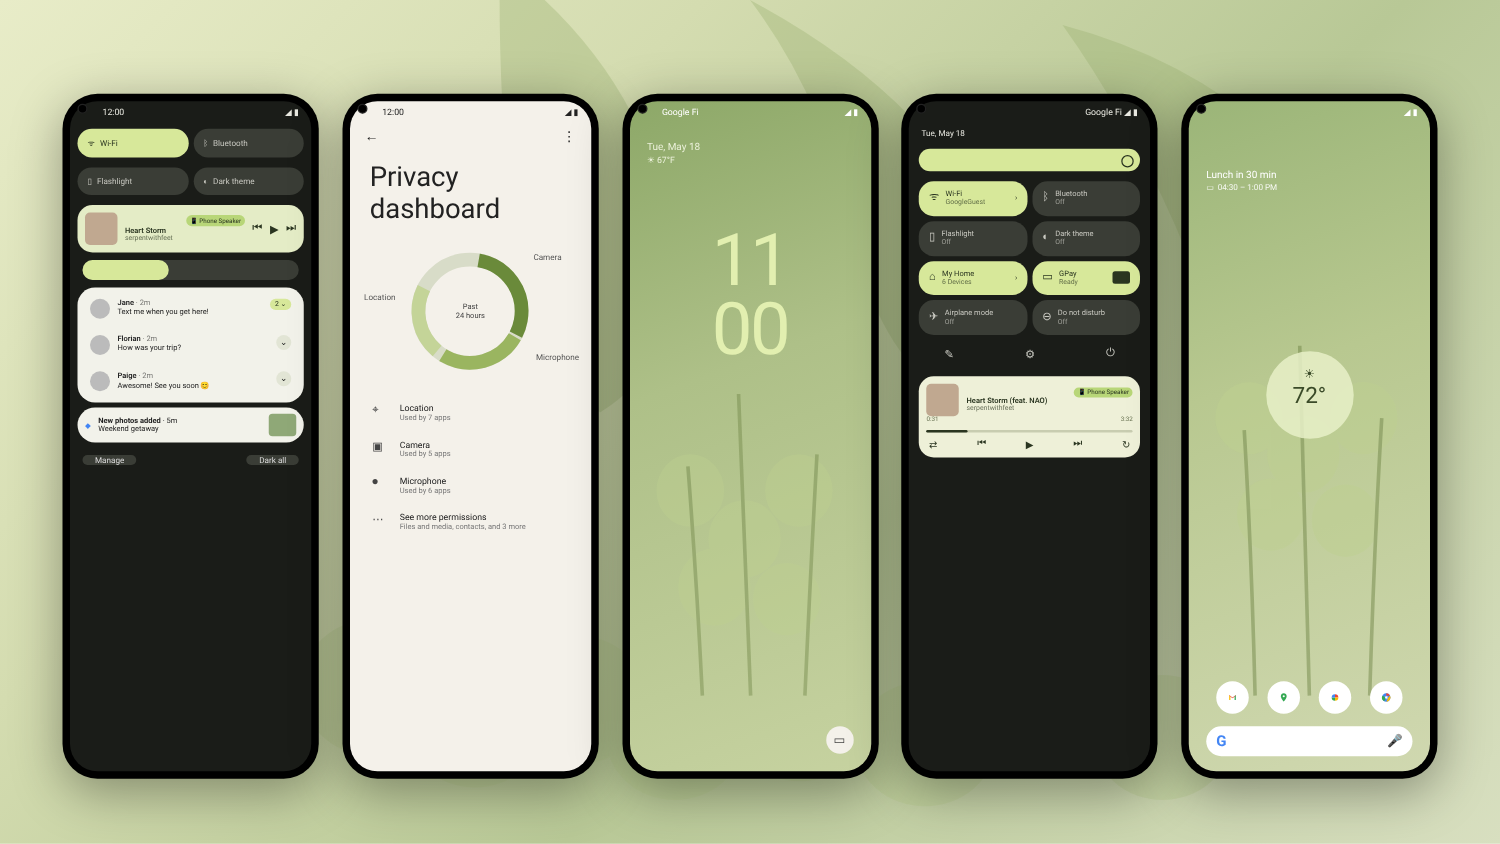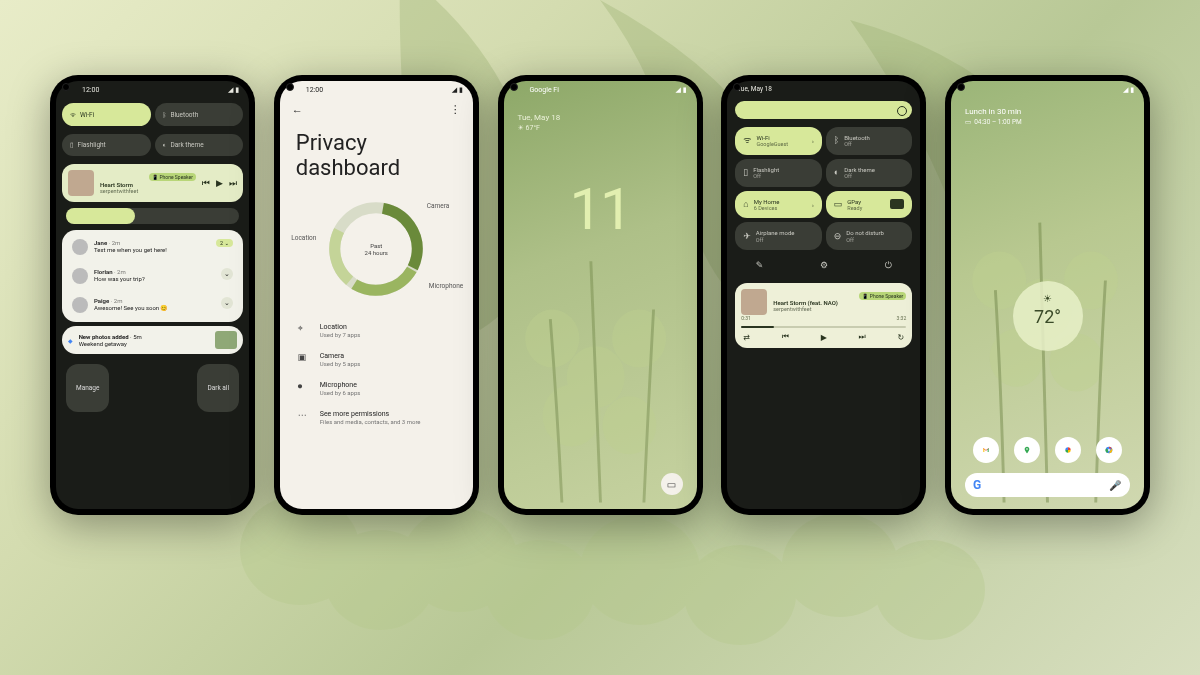--- a/index.html
+++ b/index.html
@@ -5,21 +5,21 @@
   * { box-sizing: border-box; margin: 0; padding: 0; }
   body {
     width: 1200px; height: 675px;
     font-family: -apple-system, 'Segoe UI', Roboto, sans-serif;
     background: linear-gradient(135deg, #e8ecc8 0%, #d4dcb0 30%, #b8c896 60%, #d8dfc0 100%);
     position: relative; overflow: hidden;
   }
   .bg-leaves { position:absolute; inset:0; opacity:0.35; }
   .bg-leaves svg { width:100%; height:100%; }
   .phones { position:absolute; top:75px; left:50px; right:50px; display:flex; justify-content:space-between; gap:12px; }
-  .phone { width:205px; height:440px; background:#000; border-radius:28px; padding:6px; box-shadow: 0 10px 40px rgba(0,0,0,0.35); position:relative; }
+  .phone { width:205px; height:548px; background:#000; border-radius:28px; padding:6px; box-shadow: 0 10px 40px rgba(0,0,0,0.35); position:relative; }
   .screen { width:100%; height:100%; border-radius:22px; overflow:hidden; position:relative; font-size:7px; }
   .camhole { position:absolute; top:8px; left:12px; width:8px; height:8px; border-radius:50%; background:#000; z-index:50; border:1px solid #222;}
 
   
   .p1 .screen { background:#1a1c18; color:#e8e8e0; }
   .statusbar { height:18px; display:flex; justify-content:space-between; align-items:center; padding:0 10px; font-size:7px; }
   .statusbar .left { margin-left:16px; }
   .qs-row { display:flex; gap:4px; padding:4px 6px; }
   .qs-tile { flex:1; border-radius:14px; padding:7px 8px; font-size:6.5px; display:flex; align-items:center; gap:4px; }
   .qs-tile.on { background:#d7e89a; color:#2a3520; }
@@ -34,21 +34,21 @@
   .notif-block { margin:4px 6px; background:#f2f2ea; border-radius:14px; padding:4px; color:#222; }
   .notif { padding:5px 6px; display:flex; gap:6px; align-items:flex-start; border-radius:10px; margin-bottom:3px;}
   .notif:last-child{margin-bottom:0;}
   .notif .avatar { width:16px; height:16px; border-radius:50%; background:#bbb; position:relative; }
   .notif .ntext { flex:1; font-size:6px; }
   .notif .ntext .who { font-weight:600; }
   .notif .chev { width:12px; height:12px; border-radius:50%; background:#e2e5d5; display:flex; align-items:center; justify-content:center; font-size:7px;}
   .notif2 { margin:4px 6px; background:#f2f2ea; border-radius:14px; padding:5px 6px; color:#222; display:flex; gap:6px; align-items:center; font-size:6px;}
   .notif2 .thumb { width:22px; height:18px; background:#8fa877; border-radius:3px;}
   .nactions { display:flex; justify-content:space-between; padding:6px 10px; }
-  .pill-btn { background:#3a3d36; color:#ddd; border-radius:12px; padding:20px 10px; font-size:6.5px;}
+  .pill-btn { background:#3a3d36; color:#ddd; border-radius:12px; padding:0 10px; font-size:6.5px;}
 
   
   .p2 .screen { background:#f4f1ea; color:#222; }
   .p2 .statusbar { color:#222; }
   .p2 .hdr { display:flex; justify-content:space-between; padding:4px 12px; font-size:11px; }
   .p2 h1 { font-size:22px; font-weight:400; padding:10px 16px 14px; }
   .donut-wrap { position:relative; width:110px; height:110px; margin:0 auto 12px; }
   .donut-wrap .center { position:absolute; inset:30px; display:flex; align-items:center; justify-content:center; flex-direction:column; font-size:6px; text-align:center; color:#444;}
   .donut-lbl { position:absolute; font-size:6.5px; color:#555; }
   .perm-row { display:flex; gap:10px; padding:7px 18px; align-items:flex-start; }
@@ -81,21 +81,21 @@
   .media2 .albumart { width:26px; height:26px; background:#c0a890; border-radius:4px;}
   .media2 .prog { height:2px; background:#c8ccb0; margin:5px 0 4px; border-radius:2px; position:relative;}
   .media2 .prog .fill { position:absolute; left:0; top:0; bottom:0; width:20%; background:#2a3520; border-radius:2px;}
   .media2 .ctrls { display:flex; justify-content:space-between; font-size:8px; align-items:center; padding:0 2px;}
   .media2 .times {display:flex; justify-content:space-between; font-size:5px; color:#667050;}
 
   
   .p5 .screen { background: linear-gradient(160deg, #9bb578 0%, #b8c890 40%, #d0d8b0 100%); }
   .p5 .flowers { position:absolute; inset:0; opacity:0.45; }
   .p5 .statusbar { color:#fff; position:relative; z-index:2;}
-  .p5 .glance { padding:8px 14px 0; font-size:8px; color:#fff; position:relative; z-index:2;}
+  .p5 .glance { padding:8px 14px 0; font-size:8px; color:#fff; position:relative; z-index:2;margin-top:28px;}
   .p5 .glance .sub { font-size:6.5px; opacity:0.9; display:flex; align-items:center; gap:3px; margin-top:2px;}
   .p5 .wwidget { position:absolute; top:200px; left:50%; transform:translateX(-50%); width:70px; height:70px; background:rgba(232,240,200,0.85); border-radius:50%; display:flex; align-items:center; justify-content:center; font-size:18px; color:#3a4a28; z-index:2;}
   .p5 .appicons { position:absolute; bottom:46px; left:0; right:0; display:flex; justify-content:space-around; padding:0 14px; z-index:2;}
   .p5 .aicon { width:26px; height:26px; border-radius:50%; background:#fff; display:flex; align-items:center; justify-content:center; font-size:12px;}
   .p5 .searchbar { position:absolute; bottom:12px; left:14px; right:14px; height:24px; background:#fff; border-radius:14px; display:flex; align-items:center; justify-content:space-between; padding:0 8px; z-index:2;}
   .p5 .searchbar .g { font-weight:bold; font-size:12px;}
   .p5 .searchbar .mic { font-size:10px; color:#4285f4;}
 
   svg.tinyicon { width:8px; height:8px; vertical-align:middle;}
 </style>
@@ -274,30 +274,35 @@
           </svg>
     </div>
     <div class="statusbar">
       <span class="left">Google Fi</span>
       <span>◢ ▮</span>
     </div>
     <div class="date">Tue, May 18</div>
     <div class="weather">☀ <span>67°F</span></div>
     <div class="bigclock">
       <div>11</div>
+      <div>00</div>
     </div>
     <div class="fab">
           <span>▭</span>
         </div>
   </div>
 </div>
 
 <div class="phone p4">
   <div class="camhole"></div>
   <div class="screen">
+    <div class="statusbar">
+      <span class="left"></span>
+      <span><span>Google Fi</span> ◢ ▮</span>
+    </div>
     <div class="date-row">
           <span>Tue, May 18</span>
         </div>
     <div class="bright2"></div>
     <div class="qs-grid">
       <div class="qs-big on">
             <span class="qicon">ᯤ</span>
             <div>
               <div>Wi-Fi</div>
               <div class="sub">GoogleGuest</div>

